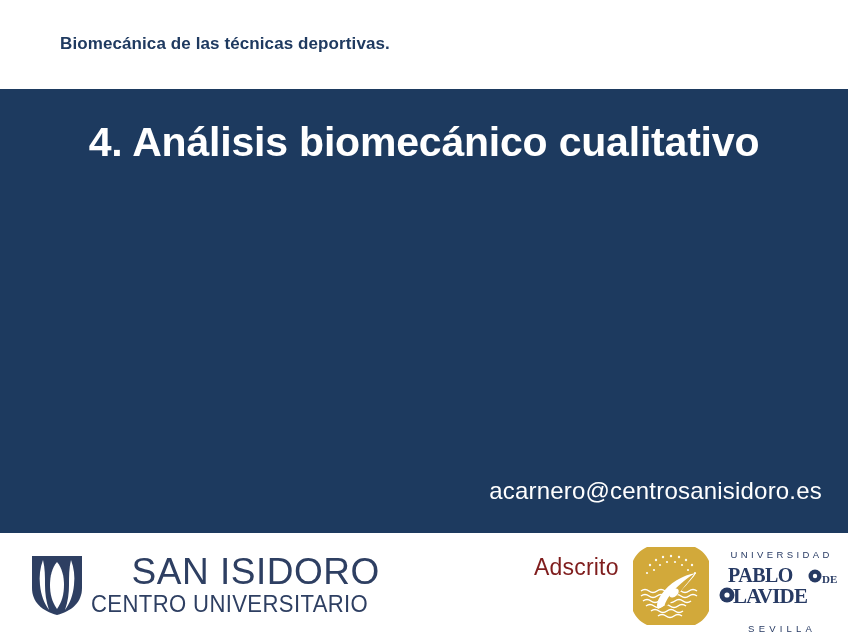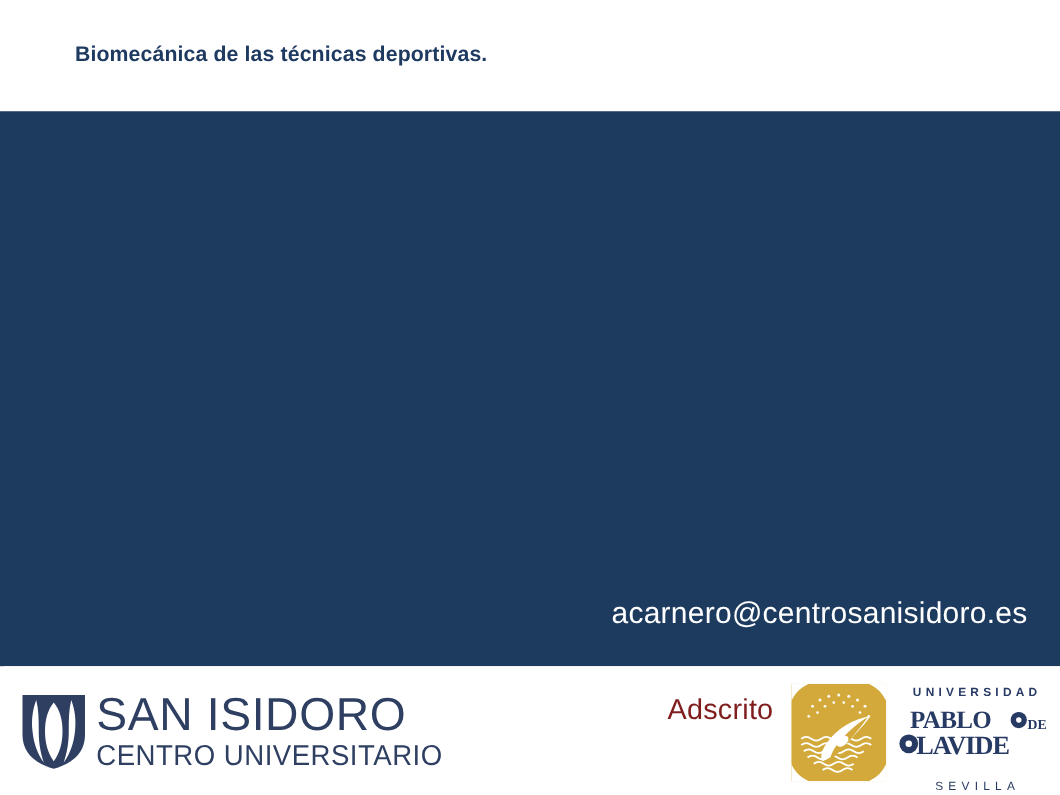--- a/index.html
+++ b/index.html
@@ -85,24 +85,25 @@
     left: 0;
     top: 533px;
     width: 3px;
     height: 24px;
     background: #1d3a5f;
   }
 
   
   .si-logo {
     position: absolute;
-    left: 16px;
+    left: 30px;
     top: 20px;
     display: flex;
     align-items: center;
+    text-align: right;
   }
   .si-mark {
     width: 54px;
     height: 62px;
     flex: 0 0 auto;
     margin-right: 7px;
   }
   .si-words {
     display: flex;
     flex-direction: column;
@@ -150,21 +151,21 @@
     position: absolute;
     left: 718px;
     top: 549px;
     width: 124px;
     text-align: center;
     color: #273a63;
   }
   .upo-univ {
     font-size: 9.5px;
     letter-spacing: 3.4px;
-    font-weight: 700;
+    font-weight: 400;
     text-indent: 3.4px;
   }
   .upo-main {
     margin-top: 2px;
     height: 45px;
   }
   .upo-sev {
     font-size: 9.5px;
     letter-spacing: 4.2px;
     font-weight: 500;
@@ -175,20 +176,21 @@
 </head>
 <body>
 
 <div class="header-strip">
   <div class="header-title">Biomecánica de las técnicas deportivas.</div>
 </div>
 
 <div class="navy-panel">
 
   <div class="slide-title">
+    <span class="line1">4. Análisis biomecánico cualitativo</span>
   </div>
 
   <div class="email-line">acarnero@centrosanisidoro.es</div>
 </div>
 
 <div class="footer-left-rule"></div>
 
 <div class="footer">
 
   <div class="si-logo">

